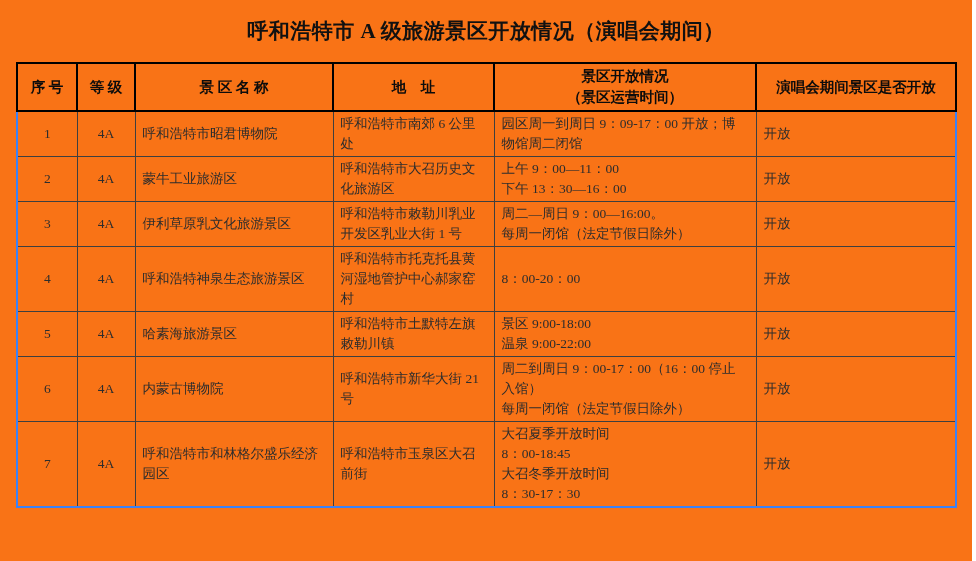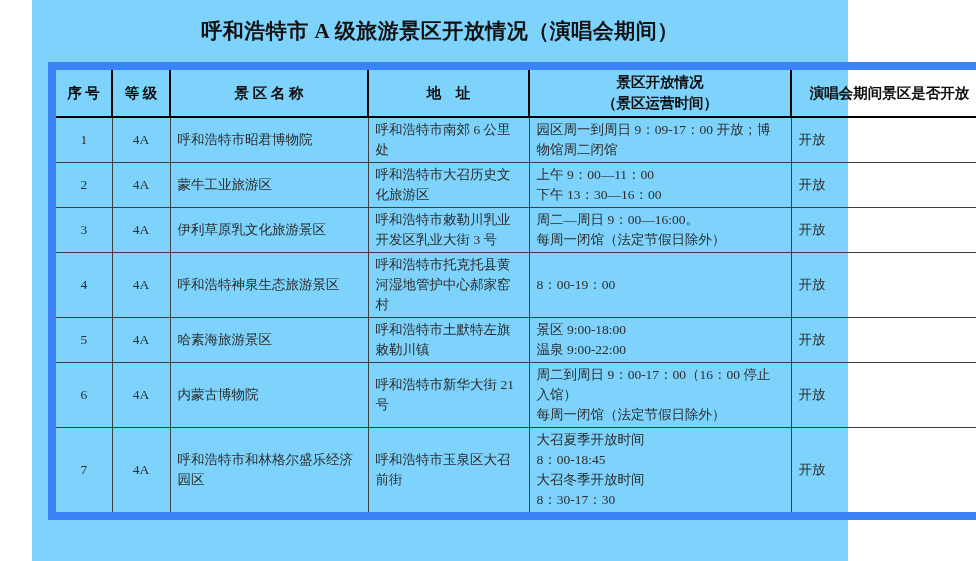--- a/index.html
+++ b/index.html
@@ -9,45 +9,44 @@
   }
   body {
     width: 976px;
     height: 561px;
     font-family: "Liberation Serif", "DejaVu Serif", serif;
     color: #1f1f1f;
     overflow: hidden;
   }
   .page {
     position: relative;
-    width: 816px;
+    width: 972px;
     height: 561px;
-    background: #7dd3fc;
-    margin-left: 32px;
+    background: #f97316;
   }
   .doc-title {
     padding-top: 17px;
     text-align: center;
     font-size: 21px;
     font-weight: bold;
     letter-spacing: 0.5px;
     color: #111;
   }
   .doc-subtitle {
     margin: 21px 0 0 55px;
     font-size: 16.5px;
     font-weight: bold;
     color: #111;
   }
   table.scenic-table {
     border-collapse: collapse;
     table-layout: fixed;
     width: 939px;
     margin: 17px 0 0 16px;
-    border: 8px solid #3b82f6;
+    border: 2px solid #3b82f6;
   }
   .scenic-table thead tr { height: 43px; }
   .scenic-table th {
     border: 2px solid #000;
     font-size: 14.5px;
     font-weight: bold;
     padding: 2px 4px;
     text-align: center;
     vertical-align: middle;
     white-space: pre-line;
@@ -116,31 +115,31 @@
         <td>蒙牛工业旅游区</td>
         <td>呼和浩特市大召历史文化旅游区</td>
         <td>上午 9：00—11：00
 下午 13：30—16：00</td>
         <td>开放</td>
       </tr>
       <tr>
         <td class="center">3</td>
         <td class="center">4A</td>
         <td>伊利草原乳文化旅游景区</td>
-        <td>呼和浩特市敕勒川乳业开发区乳业大街 3 号</td>
+        <td>呼和浩特市敕勒川乳业开发区乳业大街 1 号</td>
         <td>周二—周日 9：00—16:00。
 每周一闭馆（法定节假日除外）</td>
         <td>开放</td>
       </tr>
       <tr>
         <td class="center">4</td>
         <td class="center">4A</td>
         <td>呼和浩特神泉生态旅游景区</td>
         <td>呼和浩特市托克托县黄河湿地管护中心郝家窑村</td>
-        <td>8：00-19：00</td>
+        <td>8：00-20：00</td>
         <td>开放</td>
       </tr>
       <tr>
         <td class="center">5</td>
         <td class="center">4A</td>
         <td>哈素海旅游景区</td>
         <td>呼和浩特市土默特左旗敕勒川镇</td>
         <td>景区 9:00-18:00
 温泉 9:00-22:00</td>
         <td>开放</td>

